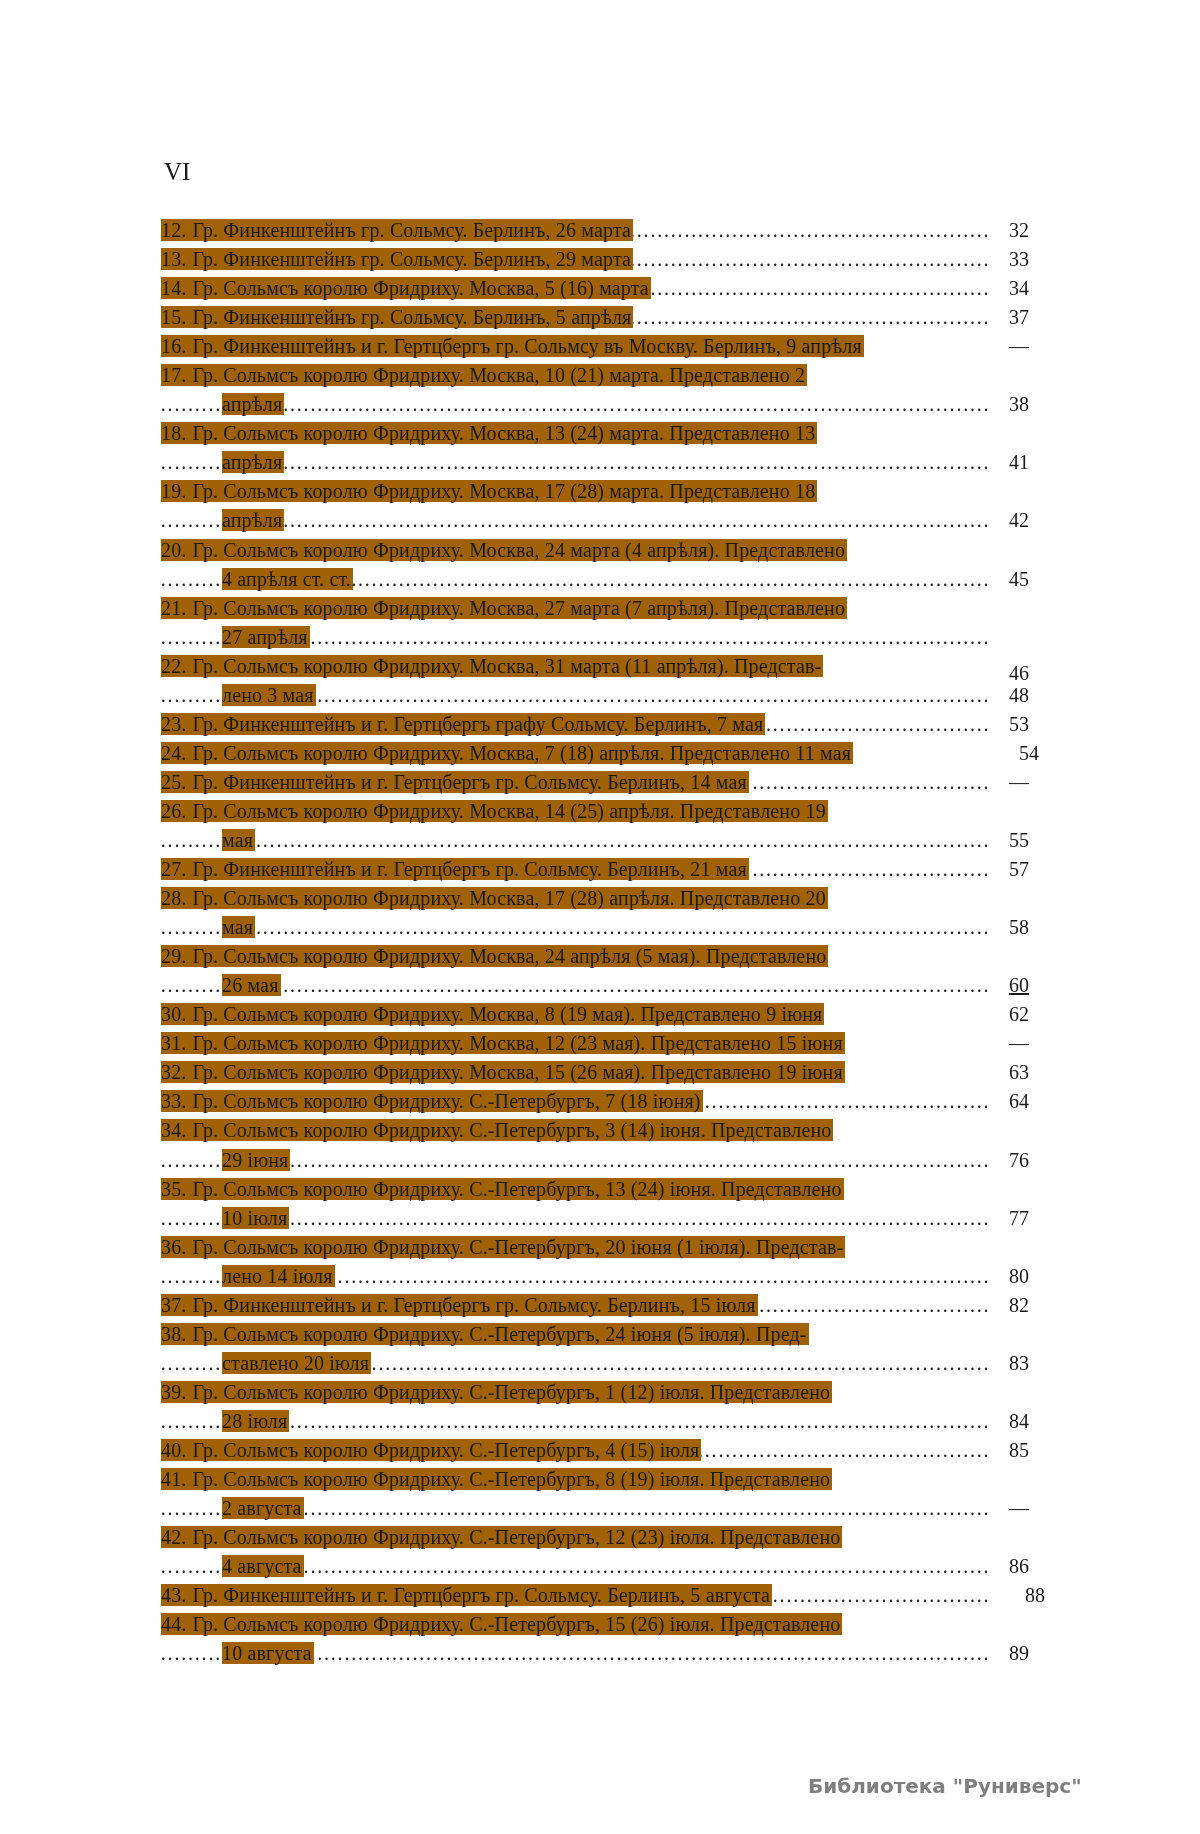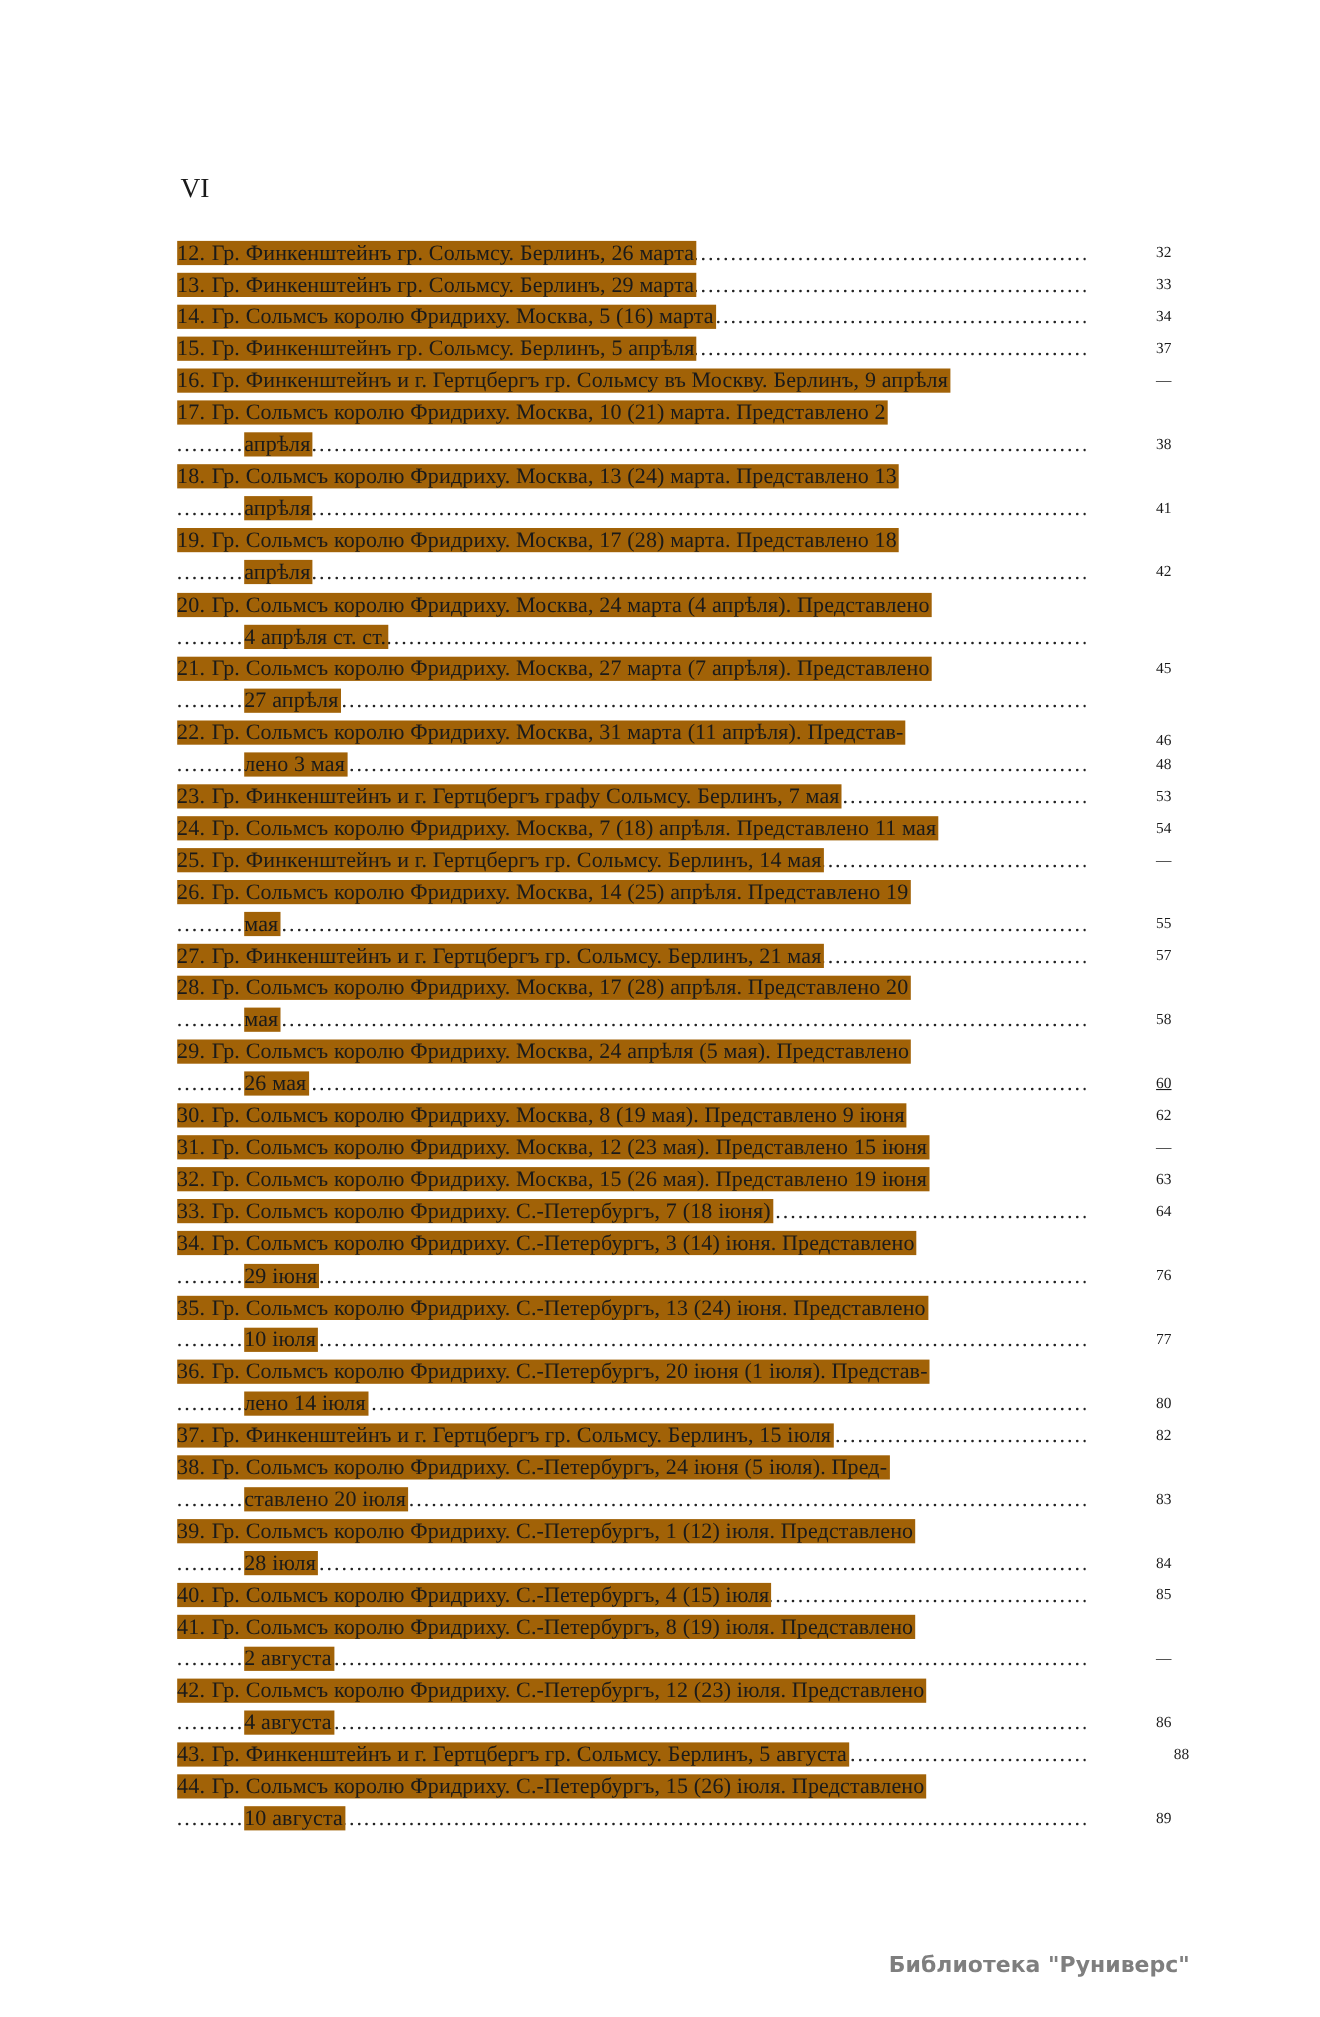--- a/index.html
+++ b/index.html
@@ -6,21 +6,21 @@
   body { width: 1200px; height: 1834px; position: relative; overflow: hidden; }
   .page { position: absolute; left: 0; top: 0; width: 1200px; height: 1834px; background: #ffffff; color: #1a1a1a; font-family: "Liberation Serif", "DejaVu Serif", serif; }
   .page-num { position: absolute; left: 164px; top: 158px; font-size: 25px; font-weight: normal; letter-spacing: 0px; }
   .toc { position: absolute; left: 161px; top: 216px; width: 880px; }
   .entry { position: relative; width: 880px; }
   .line { position: relative; height: 29.05px; line-height: 29px; font-size: 20px; white-space: nowrap; width: 826px; overflow: hidden; letter-spacing: 0.15px; }
   .line.cont { padding-left: 61px; width: 765px; }
   .line .txt { background: #a16207; padding-right: 2px; position: relative; z-index: 1; }
   .line.dots::after { content: ". . . . . . . . . . . . . . . . . . . . . . . . . . . . . . . . . . . . . . . . . . . . . . . . . . . . . . . . . . . . . . . . . . . . . . . . . . . . . . . . . . . . . . . . . . . . . . . . . . . . . . . . . . . . . . . . . . . . . . . . . . . . . . . . . . . . . ."; position: absolute; right: 0; top: 0; letter-spacing: -1.6px; color: #222; z-index: 0; white-space: nowrap; }
   .num { display: inline-block; margin-right: 6px; }
-  .pg { position: absolute; left: 890px; width: 40px; text-align: left; font-size: 14px; line-height: 29px; }
+  .pg { position: absolute; left: 848px; width: 40px; text-align: left; font-size: 20px; line-height: 29px; }
   .watermark { position: absolute; left: 808px; top: 1774px; font-family: "DejaVu Sans", sans-serif; font-weight: bold; font-size: 20px; color: #7f7f7f; }
 </style>
 </head>
 <body>
 
 <div class="page">
   <div class="page-num">VI</div>
   <div class="toc" id="toc">
       <div class="entry">
         <div class="line dots"><span class="txt"><span class="num">12.</span><span>Гр. Финкенштейнъ гр. Сольмсу. Берлинъ, 26 марта</span></span></div>
@@ -53,39 +53,39 @@
         <div class="pg" style="top: 29.05px;">41</div>
       </div>
       <div class="entry">
         <div class="line"><span class="txt"><span class="num">19.</span><span>Гр. Сольмсъ королю Фридриху. Москва, 17 (28) марта. Представлено 18</span></span></div>
         <div class="line cont dots"><span class="txt"><span>апрѣля</span></span></div>
         <div class="pg" style="top: 29.05px;">42</div>
       </div>
       <div class="entry">
         <div class="line"><span class="txt"><span class="num">20.</span><span>Гр. Сольмсъ королю Фридриху. Москва, 24 марта (4 апрѣля). Представлено</span></span></div>
         <div class="line cont dots"><span class="txt"><span>4 апрѣля ст. ст.</span></span></div>
-        <div class="pg" style="top: 29.05px; margin-top: 29px;">45</div>
+        <div class="pg" style="top: 29.05px;">45</div>
       </div>
       <div class="entry">
         <div class="line"><span class="txt"><span class="num">21.</span><span>Гр. Сольмсъ королю Фридриху. Москва, 27 марта (7 апрѣля). Представлено</span></span></div>
         <div class="line cont dots"><span class="txt"><span>27 апрѣля</span></span></div>
         <div class="pg" style="top: 29.05px; margin-top: 36px;">46</div>
       </div>
       <div class="entry">
         <div class="line"><span class="txt"><span class="num">22.</span><span>Гр. Сольмсъ королю Фридриху. Москва, 31 марта (11 апрѣля). Представ-</span></span></div>
         <div class="line cont dots"><span class="txt"><span>лено 3 мая</span></span></div>
         <div class="pg" style="top: 29.05px;">48</div>
       </div>
       <div class="entry">
         <div class="line dots"><span class="txt"><span class="num">23.</span><span>Гр. Финкенштейнъ и г. Гертцбергъ графу Сольмсу. Берлинъ, 7 мая</span></span></div>
         <div class="pg" style="top: 0px;">53</div>
       </div>
       <div class="entry">
         <div class="line"><span class="txt"><span class="num">24.</span><span>Гр. Сольмсъ королю Фридриху. Москва, 7 (18) апрѣля. Представлено 11 мая</span></span></div>
-        <div class="pg" style="top: 0px;">54</div>
+        <div class="pg" style="top: 0px; text-align: center;">54</div>
       </div>
       <div class="entry">
         <div class="line dots"><span class="txt"><span class="num">25.</span><span>Гр. Финкенштейнъ и г. Гертцбергъ гр. Сольмсу. Берлинъ, 14 мая</span></span></div>
         <div class="pg" style="top: 0px;">—</div>
       </div>
       <div class="entry">
         <div class="line"><span class="txt"><span class="num">26.</span><span>Гр. Сольмсъ королю Фридриху. Москва, 14 (25) апрѣля. Представлено 19</span></span></div>
         <div class="line cont dots"><span class="txt"><span>мая</span></span></div>
         <div class="pg" style="top: 29.05px;">55</div>
       </div>

